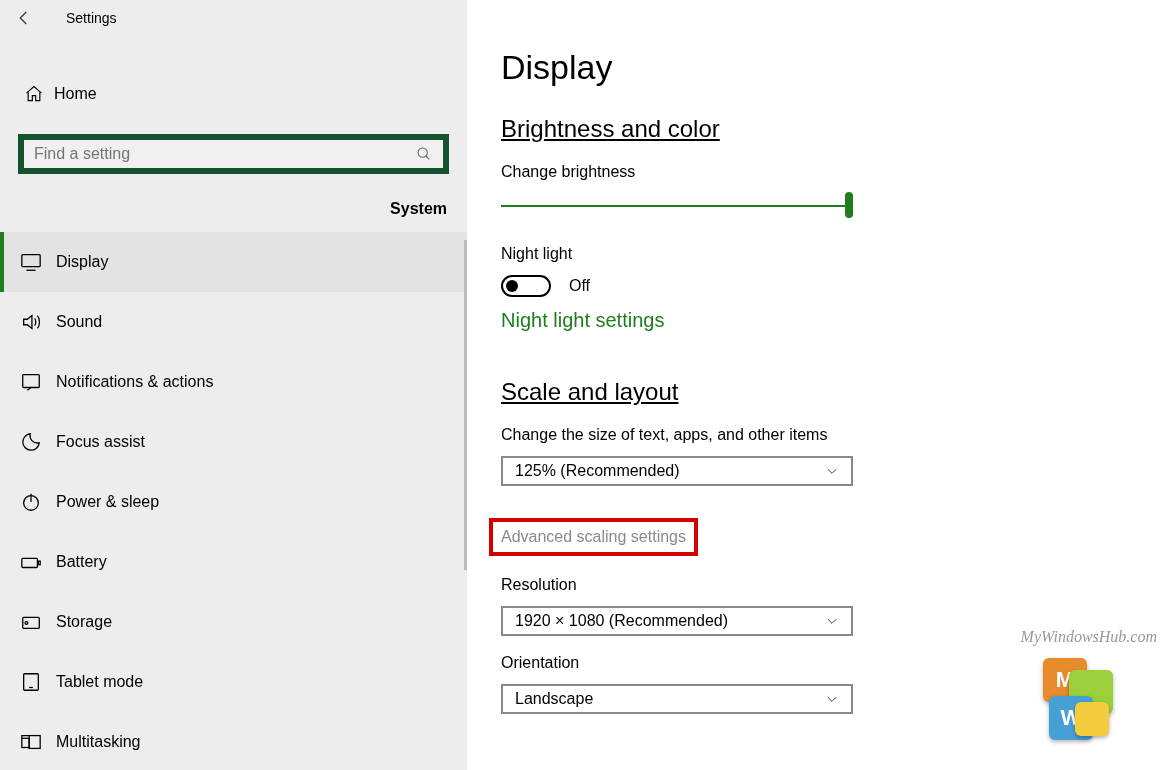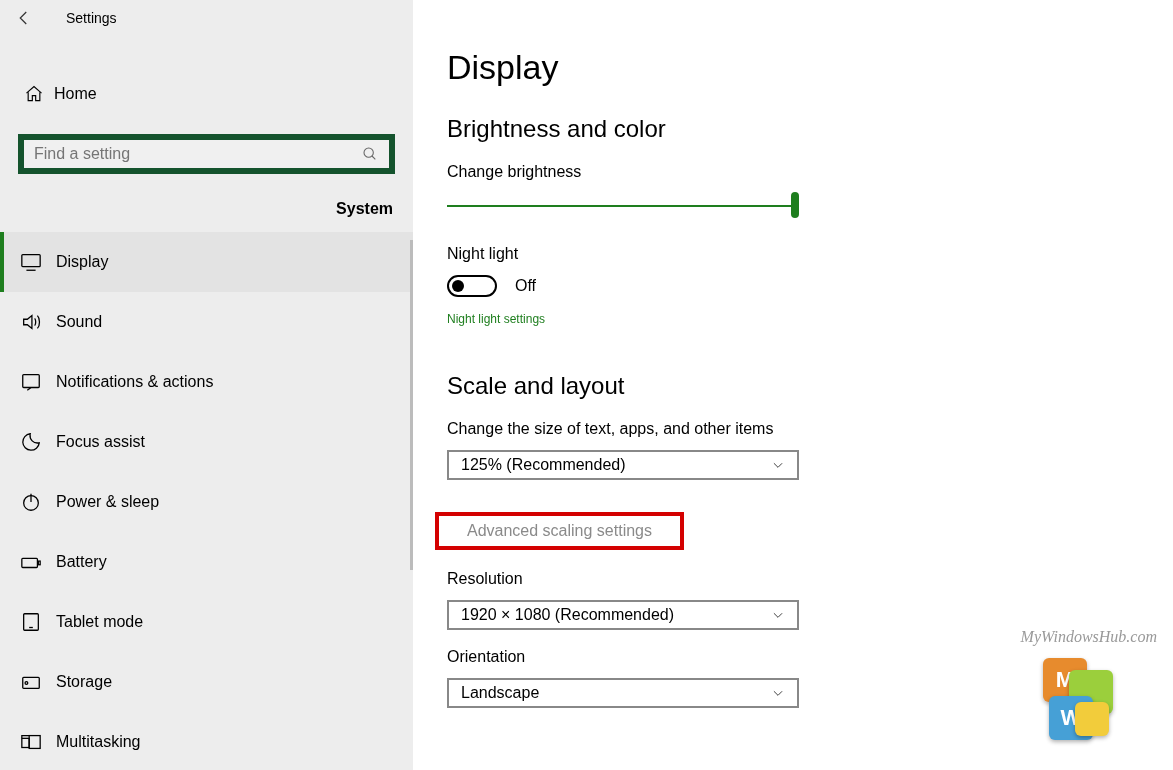--- a/index.html
+++ b/index.html
@@ -11,21 +11,21 @@
     color: #000;
     overflow: hidden;
   }
   .app {
     display: flex;
     width: 100%;
     height: 100%;
   }
   
   .sidebar {
-    width: 413px;
+    width: 467px;
     height: 100%;
     background: #ededed;
     display: flex;
     flex-direction: column;
     position: relative;
   }
   .sidebar .titlebar {
     display: flex;
     align-items: center;
     padding: 6px 10px 4px 10px;
@@ -131,20 +131,21 @@
   }
   h1.page-title {
     font-size: 34px;
     font-weight: 500;
     margin-bottom: 28px;
   }
   h2.section-title {
     font-size: 24px;
     font-weight: 500;
     margin-bottom: 20px;
+    text-decoration: underline;
   }
   .setting-label {
     font-size: 16px;
     margin-bottom: 12px;
   }
   
   .slider-wrap {
     width: 352px;
     height: 24px;
     position: relative;
@@ -188,34 +189,34 @@
     left: 3px;
     top: 50%;
     transform: translateY(-50%);
     width: 12px;
     height: 12px;
     border-radius: 50%;
     background: #000;
   }
   .link {
     color: #1e7e1e;
-    font-size: 12px;
+    font-size: 20px;
     cursor: pointer;
     display: inline-block;
     margin-bottom: 36px;
   }
   .gray-link {
     color: #8a8a8a;
     font-size: 16px;
     cursor: pointer;
     display: inline-block;
   }
   .highlight-box {
     border: 4px solid #d40000;
-    padding: 6px 28px;
+    padding: 6px 8px;
     display: inline-block;
     margin: 14px 0 20px -12px;
   }
   
   .dropdown {
     width: 352px;
     height: 30px;
     border: 2px solid #888;
     display: flex;
     align-items: center;
@@ -361,34 +362,34 @@
             <svg width="22" height="22" viewBox="0 0 24 24" fill="none" stroke="#000" stroke-width="1.4">
                 <rect x="2" y="8" width="17" height="10" rx="1"></rect>
                 <rect x="20" y="11" width="2" height="4"></rect>
               </svg>
           </span>
           <span>Battery</span>
         </li>
         <li class="nav-item">
           <span class="icon">
             <svg width="22" height="22" viewBox="0 0 24 24" fill="none" stroke="#000" stroke-width="1.4">
+                <rect x="3" y="7" width="18" height="12" rx="1"></rect>
+                <circle cx="7" cy="13" r="1.5"></circle>
+              </svg>
+          </span>
+          <span>Storage</span>
+        </li>
+        <li class="nav-item">
+          <span class="icon">
+            <svg width="22" height="22" viewBox="0 0 24 24" fill="none" stroke="#000" stroke-width="1.4">
                 <rect x="4" y="3" width="16" height="18" rx="1"></rect>
                 <path d="M10 18h4"></path>
               </svg>
           </span>
           <span>Tablet mode</span>
-        </li>
-        <li class="nav-item">
-          <span class="icon">
-            <svg width="22" height="22" viewBox="0 0 24 24" fill="none" stroke="#000" stroke-width="1.4">
-                <rect x="3" y="7" width="18" height="12" rx="1"></rect>
-                <circle cx="7" cy="13" r="1.5"></circle>
-              </svg>
-          </span>
-          <span>Storage</span>
         </li>
         <li class="nav-item">
           <span class="icon">
             <svg width="22" height="22" viewBox="0 0 24 24" fill="none" stroke="#000" stroke-width="1.4">
                 <rect x="2" y="8" width="8" height="10"></rect>
                 <rect x="10" y="5" width="12" height="14"></rect>
                 <path d="M2 8V5h8"></path>
               </svg>
           </span>
           <span>Multitasking</span>

